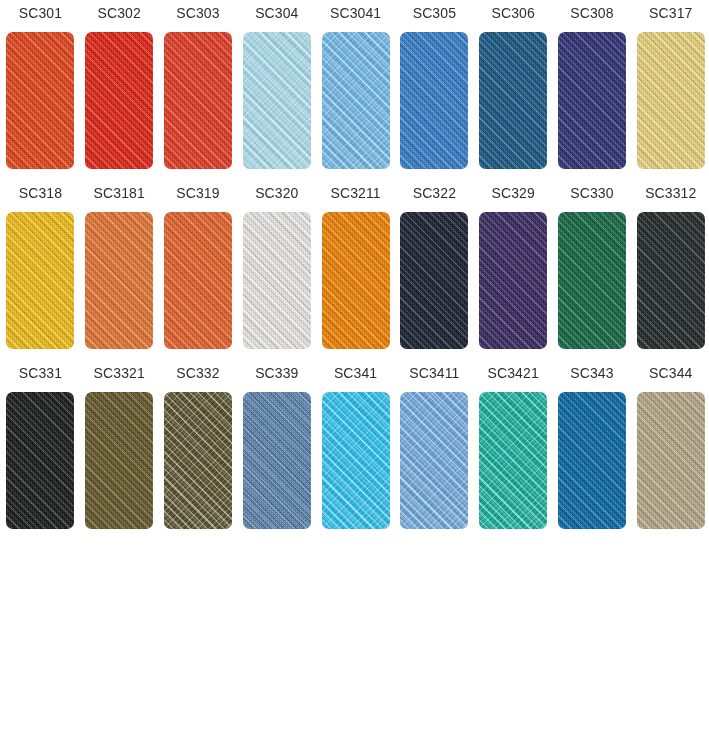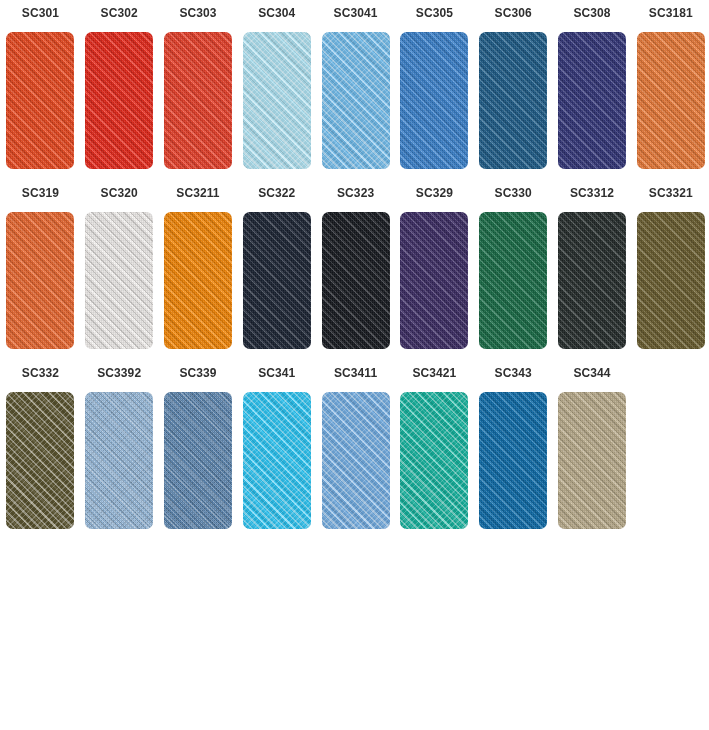--- a/index.html
+++ b/index.html
@@ -22,22 +22,22 @@
     padding-top: 6px;
     box-sizing: border-box;
   }
   .swatch-cell {
     display: flex;
     flex-direction: column;
     align-items: center;
     width: 78.8px;
   }
   .swatch-label {
-    font-size: 12px;
-    font-weight: bold;
+    font-size: 14px;
+    font-weight: normal;
     color: #2f2f2f;
     letter-spacing: 0.1px;
     line-height: 14px;
     height: 14px;
     margin-bottom: 12px;
     white-space: nowrap;
     text-align: center;
     font-family: "Liberation Sans", sans-serif;
   }
   .swatch-chip {
@@ -200,20 +200,36 @@
     </div>
     <div class="swatch-cell">
       <div class="swatch-label">SC308</div>
       <div class="swatch-chip" style="background-color: rgb(50, 53, 123);">
         <div class="weave-a"></div>
         <div class="weave-b"></div>
         <div class="weave-c"></div>
       </div>
     </div>
     <div class="swatch-cell">
+      <div class="swatch-label">SC317</div>
+      <div class="swatch-chip" style="background-color: rgb(246, 223, 134);">
+        <div class="weave-a"></div>
+        <div class="weave-b"></div>
+        <div class="weave-c"></div>
+      </div>
+    </div>
+    <div class="swatch-cell">
+      <div class="swatch-label">SC318</div>
+      <div class="swatch-chip" style="background-color: rgb(252, 200, 29);">
+        <div class="weave-a"></div>
+        <div class="weave-b"></div>
+        <div class="weave-c"></div>
+      </div>
+    </div>
+    <div class="swatch-cell">
       <div class="swatch-label">SC3181</div>
       <div class="swatch-chip" style="background-color: rgb(240, 124, 56);">
         <div class="weave-a"></div>
         <div class="weave-b"></div>
         <div class="weave-c"></div>
       </div>
     </div>
     <div class="swatch-cell">
       <div class="swatch-label">SC319</div>
       <div class="swatch-chip" style="background-color: rgb(241, 105, 47);">
@@ -240,28 +256,20 @@
     </div>
     <div class="swatch-cell">
       <div class="swatch-label">SC322</div>
       <div class="swatch-chip" style="background-color: rgb(27, 35, 52);">
         <div class="weave-a"></div>
         <div class="weave-b"></div>
         <div class="weave-c"></div>
       </div>
     </div>
     <div class="swatch-cell">
-      <div class="swatch-label">SC323</div>
-      <div class="swatch-chip" style="background-color: rgb(22, 25, 31);">
-        <div class="weave-a"></div>
-        <div class="weave-b"></div>
-        <div class="weave-c"></div>
-      </div>
-    </div>
-    <div class="swatch-cell">
       <div class="swatch-label">SC329</div>
       <div class="swatch-chip" style="background-color: rgb(60, 44, 102);">
         <div class="weave-a"></div>
         <div class="weave-b"></div>
         <div class="weave-c"></div>
       </div>
     </div>
     <div class="swatch-cell">
       <div class="swatch-label">SC330</div>
       <div class="swatch-chip" style="background-color: rgb(23, 110, 71);">
@@ -272,38 +280,38 @@
     </div>
     <div class="swatch-cell">
       <div class="swatch-label">SC3312</div>
       <div class="swatch-chip" style="background-color: rgb(36, 44, 43);">
         <div class="weave-a"></div>
         <div class="weave-b"></div>
         <div class="weave-c"></div>
       </div>
     </div>
     <div class="swatch-cell">
+      <div class="swatch-label">SC331</div>
+      <div class="swatch-chip" style="background-color: rgb(28, 30, 30);">
+        <div class="weave-a"></div>
+        <div class="weave-b"></div>
+        <div class="weave-c"></div>
+      </div>
+    </div>
+    <div class="swatch-cell">
       <div class="swatch-label">SC3321</div>
       <div class="swatch-chip" style="background-color: rgb(107, 94, 46);">
         <div class="weave-a"></div>
         <div class="weave-b"></div>
         <div class="weave-c"></div>
       </div>
     </div>
     <div class="swatch-cell">
       <div class="swatch-label">SC332</div>
       <div class="swatch-chip mesh" style="background-color: rgb(90, 84, 48);">
-        <div class="weave-a"></div>
-        <div class="weave-b"></div>
-        <div class="weave-c"></div>
-      </div>
-    </div>
-    <div class="swatch-cell">
-      <div class="swatch-label">SC3392</div>
-      <div class="swatch-chip denim" style="background-color: rgb(147, 182, 216);">
         <div class="weave-a"></div>
         <div class="weave-b"></div>
         <div class="weave-c"></div>
       </div>
     </div>
     <div class="swatch-cell">
       <div class="swatch-label">SC339</div>
       <div class="swatch-chip denim" style="background-color: rgb(88, 130, 173);">
         <div class="weave-a"></div>
         <div class="weave-b"></div>

